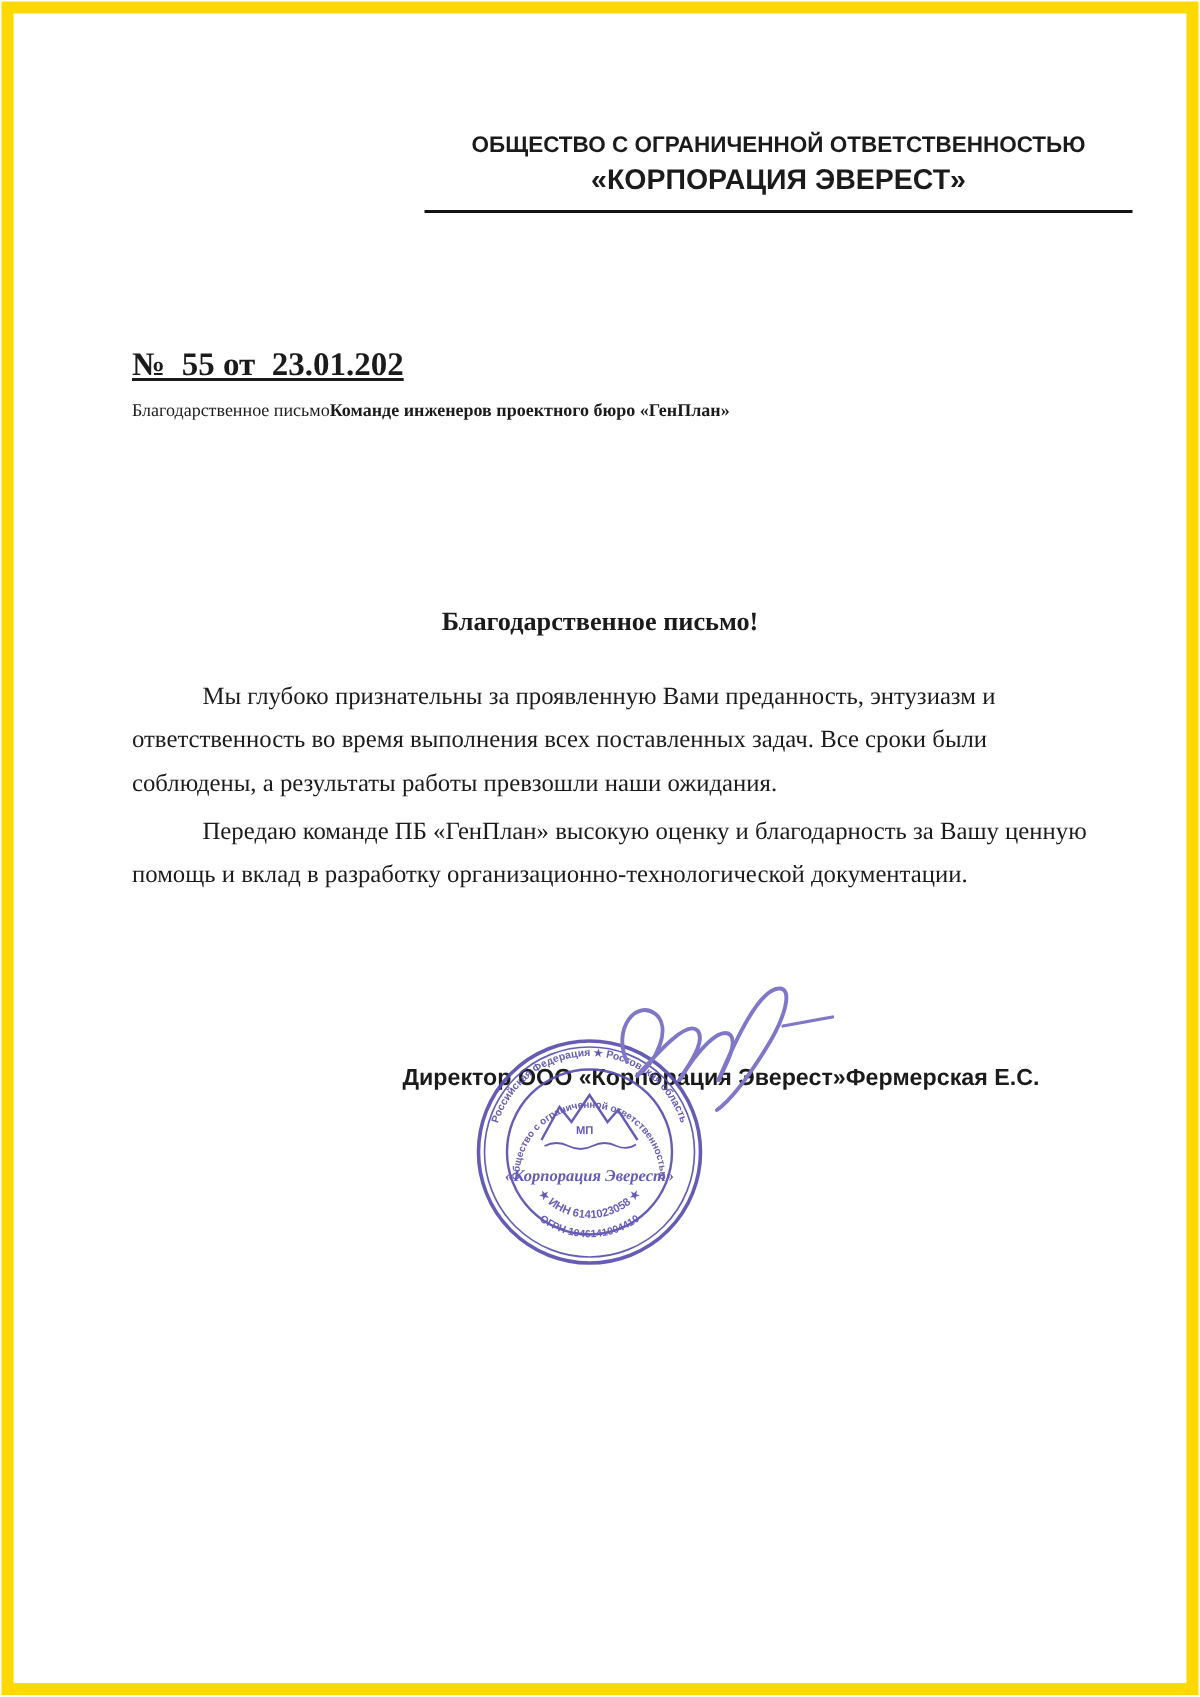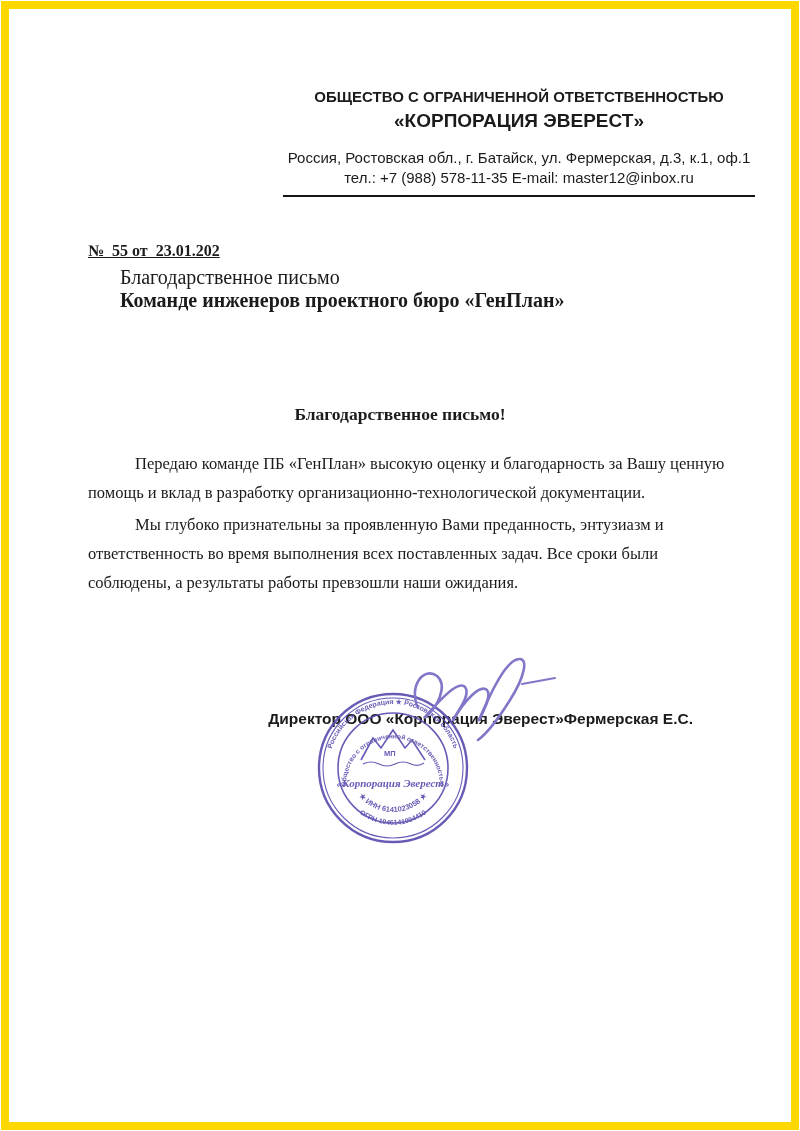--- a/index.html
+++ b/index.html
@@ -27,34 +27,32 @@
     border-bottom:2px solid #141414;
     padding-bottom:7px;
   }
   .org-type{font-size:15px;font-weight:bold;line-height:18px;}
   .org-name{font-size:19px;font-weight:bold;line-height:24px;margin-top:3px;}
   .addr{font-size:15px;line-height:20px;}
   .addr-wrap{margin-top:15px;}
   
   .refline{
     position:absolute;left:88px;top:230px;
-    font-size:16px;font-weight:bold;
+    font-size:22px;font-weight:bold;
     text-decoration:underline;
     white-space:pre;
-    margin-top:12px;
   }
   
   .addr-row{
     position:absolute;left:88px;top:266px;width:663px;
     display:flex;justify-content:flex-start;align-items:baseline;
-    font-size:20px;
-    flex-direction:column;
+    font-size:12px;
   }
   .addr-row .doc-type{font-weight:normal;}
-  .addr-row .recipient{font-weight:bold;text-align:right;margin-left:32px;}
+  .addr-row .recipient{font-weight:bold;text-align:right;}
   
   .letter-title{
     position:absolute;left:0;top:404px;width:800px;
     text-align:center;font-size:17.5px;font-weight:bold;
   }
   
   .letter-body{
     position:absolute;left:88px;top:449px;width:637px;
     font-size:16.5px;line-height:29px;text-align:left;
   }
@@ -78,38 +76,34 @@
 <body>
 
 <div class="page">
 
   <div class="frame"></div>
 
 
   <div class="org-block">
     <div class="org-type">ОБЩЕСТВО С ОГРАНИЧЕННОЙ ОТВЕТСТВЕННОСТЬЮ</div>
     <div class="org-name">«КОРПОРАЦИЯ ЭВЕРЕСТ»</div>
-    <div class="addr-wrap">
-      <div class="addr">Россия, Ростовская обл., г. Батайск, ул. Фермерская, д.3, к.1, оф.1</div>
-      <div class="addr">тел.: +7 (988) 578-11-35 E-mail: master12@inbox.ru</div>
-    </div>
   </div>
 
   <div class="refline">№  55 от  23.01.202</div>
 
   <div class="addr-row">
     <span class="doc-type">Благодарственное письмо</span>
     <span class="recipient">Команде инженеров проектного бюро «ГенПлан»</span>
   </div>
 
   <div class="letter-title">Благодарственное письмо!</div>
 
   <div class="letter-body">
+    <p>Мы глубоко признательны за проявленную Вами преданность, энтузиазм и ответственность во время выполнения всех поставленных задач. Все сроки были соблюдены, а результаты работы превзошли наши ожидания.</p>
     <p>Передаю команде ПБ «ГенПлан» высокую оценку и благодарность за Вашу ценную помощь и вклад в разработку организационно-технологической документации.</p>
-    <p>Мы глубоко признательны за проявленную Вами преданность, энтузиазм и ответственность во время выполнения всех поставленных задач. Все сроки были соблюдены, а результаты работы превзошли наши ожидания.</p>
   </div>
 
   <div class="sig-row">
     <span>Директор ООО «Корпорация Эверест»</span>
     <span>Фермерская Е.С.</span>
   </div>
 
   <svg class="stamp" viewBox="0 0 160 160">
     <defs>
       <path id="ringTop" d="M 16,80 A 64,64 0 1 1 144,80" fill="none"></path>

